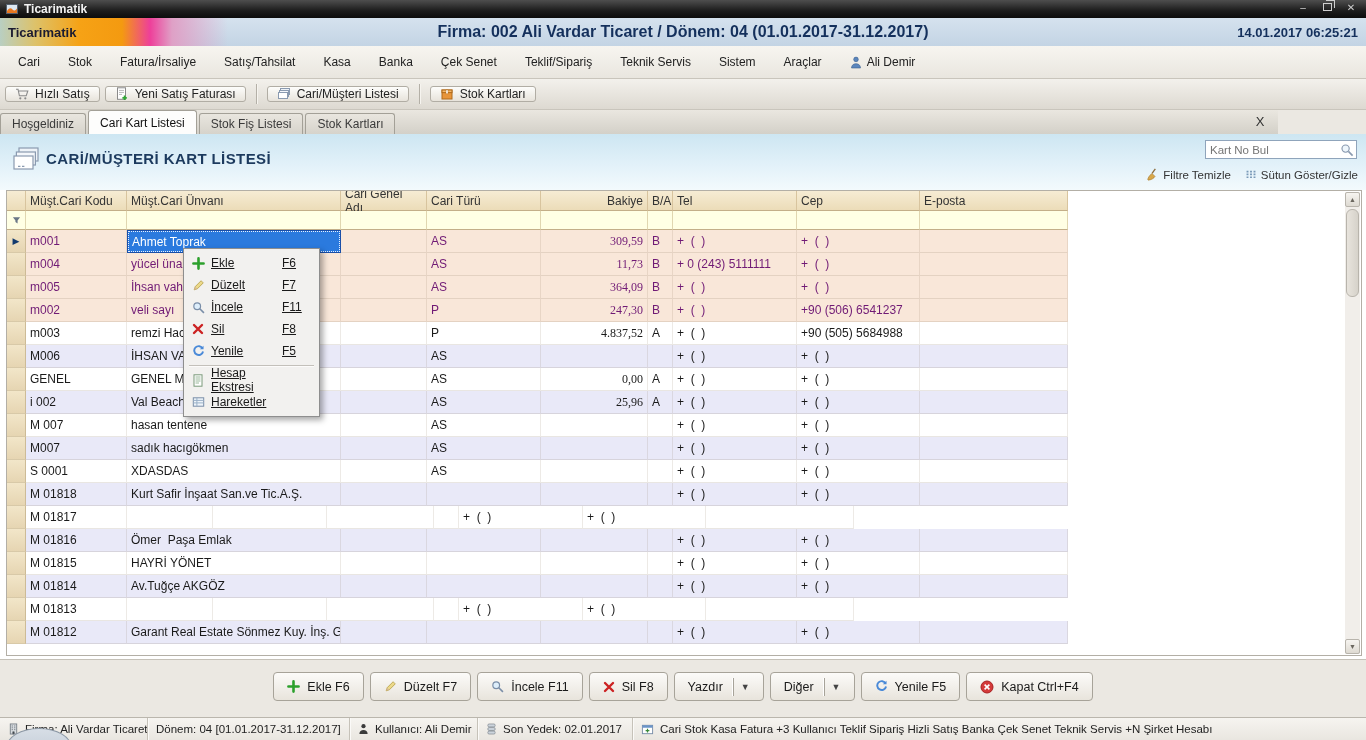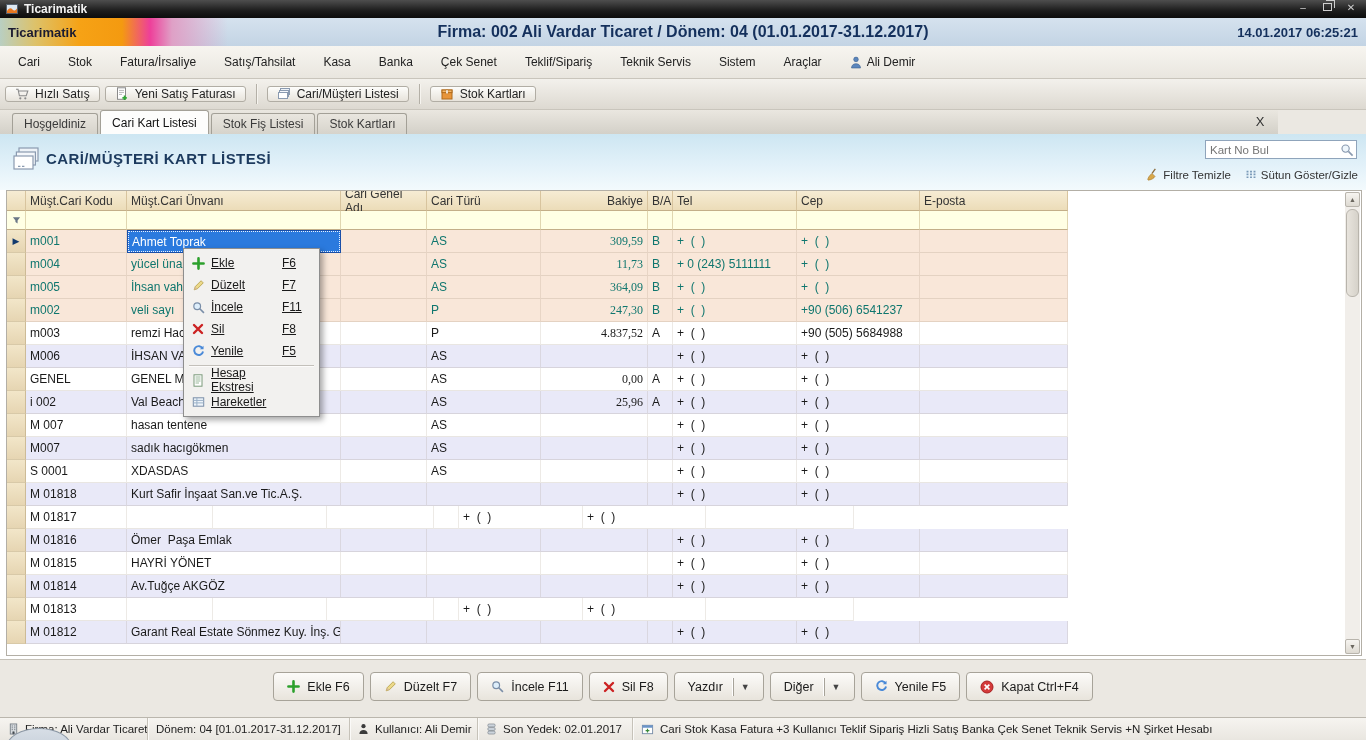--- a/index.html
+++ b/index.html
@@ -36,21 +36,21 @@
   
   .toolbar { position:absolute; left:0; top:79px; width:1366px; height:31px;
     background:linear-gradient(180deg,#f3f1ec,#ddd9d1); border-bottom:1px solid #c9c5bc;
     display:flex; align-items:center; padding-left:5px; gap:5px; }
   .tb-btn { height:16px; display:inline-flex; align-items:center; gap:6px; padding:0 9px;
     border:1px solid #b1ada4; border-radius:3px; background:linear-gradient(180deg,#fdfdfb,#e7e3db); color:#222; }
   .tb-sep { width:1px; height:20px; background:#b4b0a7; margin:0 5px; box-shadow:1px 0 0 #f6f4ef; }
 
   
   .tabstrip { position:absolute; left:0; top:110px; width:1278px; height:24px;
-    background:linear-gradient(180deg,#eae7e0,#d3d0c8); display:flex; align-items:flex-end; padding-left:12px; }
+    background:linear-gradient(180deg,#eae7e0,#d3d0c8); display:flex; align-items:flex-end; padding-left:0; }
   .tab { height:21px; display:inline-flex; align-items:center; padding:0 11px; margin-right:2px;
     border:1px solid #a3a097; border-bottom:none; border-radius:3px 3px 0 0;
     background:linear-gradient(180deg,#e9e6df,#d6d3cb); color:#3a3a3a; }
   .tab.active { height:24px; background:#fdfdfc; color:#111; position:relative; z-index:2; }
   .tab-close { position:absolute; right:10px; top:4px; font-size:13px; color:#333; width:16px; text-align:center; }
 
   
   .content { position:absolute; left:0; top:134px; width:1366px; height:525px; background:#fff; }
   .pagehead { position:absolute; left:0; top:0; width:1366px; height:56px;
     background:linear-gradient(180deg,#cde6f2 0%,#e2f1f9 55%,#f3fafd 100%); }
@@ -68,21 +68,21 @@
   .g-row { display:flex; }
   .sel-cell { width:19px; flex:0 0 19px; background:linear-gradient(180deg,#f2e6c9,#e6d5b2);
     border-right:1px solid #cdbb96; border-bottom:1px solid #d8c9a8; display:flex; align-items:center; justify-content:center; }
   .h-cell { height:20px; background:linear-gradient(180deg,#f6ecd4,#ecdcb8); color:#333;
     border-right:1px solid #d8c49e; border-bottom:1px solid #c3ae88; display:flex; align-items:center; padding:0 4px; }
   .h-cell.right { justify-content:flex-end; }
   .f-cell { height:19px; background:#ffffe4; border-right:1px solid #e0d6b0; border-bottom:1px solid #c3ae88; }
   .d-cell { height:23px; display:flex; align-items:center; padding:0 4px; white-space:pre; overflow:hidden;
     border-right:1px solid rgba(125,105,80,.14); border-bottom:1px solid rgba(125,105,80,.16); }
   .d-cell.right { justify-content:flex-end;font-family:Liberation Serif, serif; }
-  .tone-peach .d-cell { background:#f9e7d9; color:#0f766e; }
+  .tone-peach .d-cell { background:#f9e7d9; color:#701a75; }
   .tone-white .d-cell { background:#ffffff; color:#1a1a1a; }
   .tone-lav   .d-cell { background:#e9e9f8; color:#1a1a1a; }
   .d-cell.selcell { background:#2b7ade !important; color:#fff !important; border:1px solid #1a4fa8; outline:1px dotted #e8f0ff; outline-offset:-2px; }
   .row-marker { font-size:9px; color:#123a6e; line-height:1; }
   
   .vsb { position:absolute; right:1px; top:1px; width:15px; height:462px; background:#f1eeea; }
   .vsb .btn { position:absolute; left:0; width:15px; height:15px; background:linear-gradient(180deg,#f6f4f0,#dedad2);
     border:1px solid #b8b4ac; border-radius:2px; font-size:7px; color:#6a665e; display:flex; align-items:center; justify-content:center; }
   .vsb .up { top:0; } .vsb .down { bottom:0; }
   .vsb .thumb { position:absolute; left:1px; top:17px; width:13px; height:88px; background:linear-gradient(90deg,#e8e4dd,#d6d2ca); border:1px solid #b8b4ac; border-radius:6px; }

